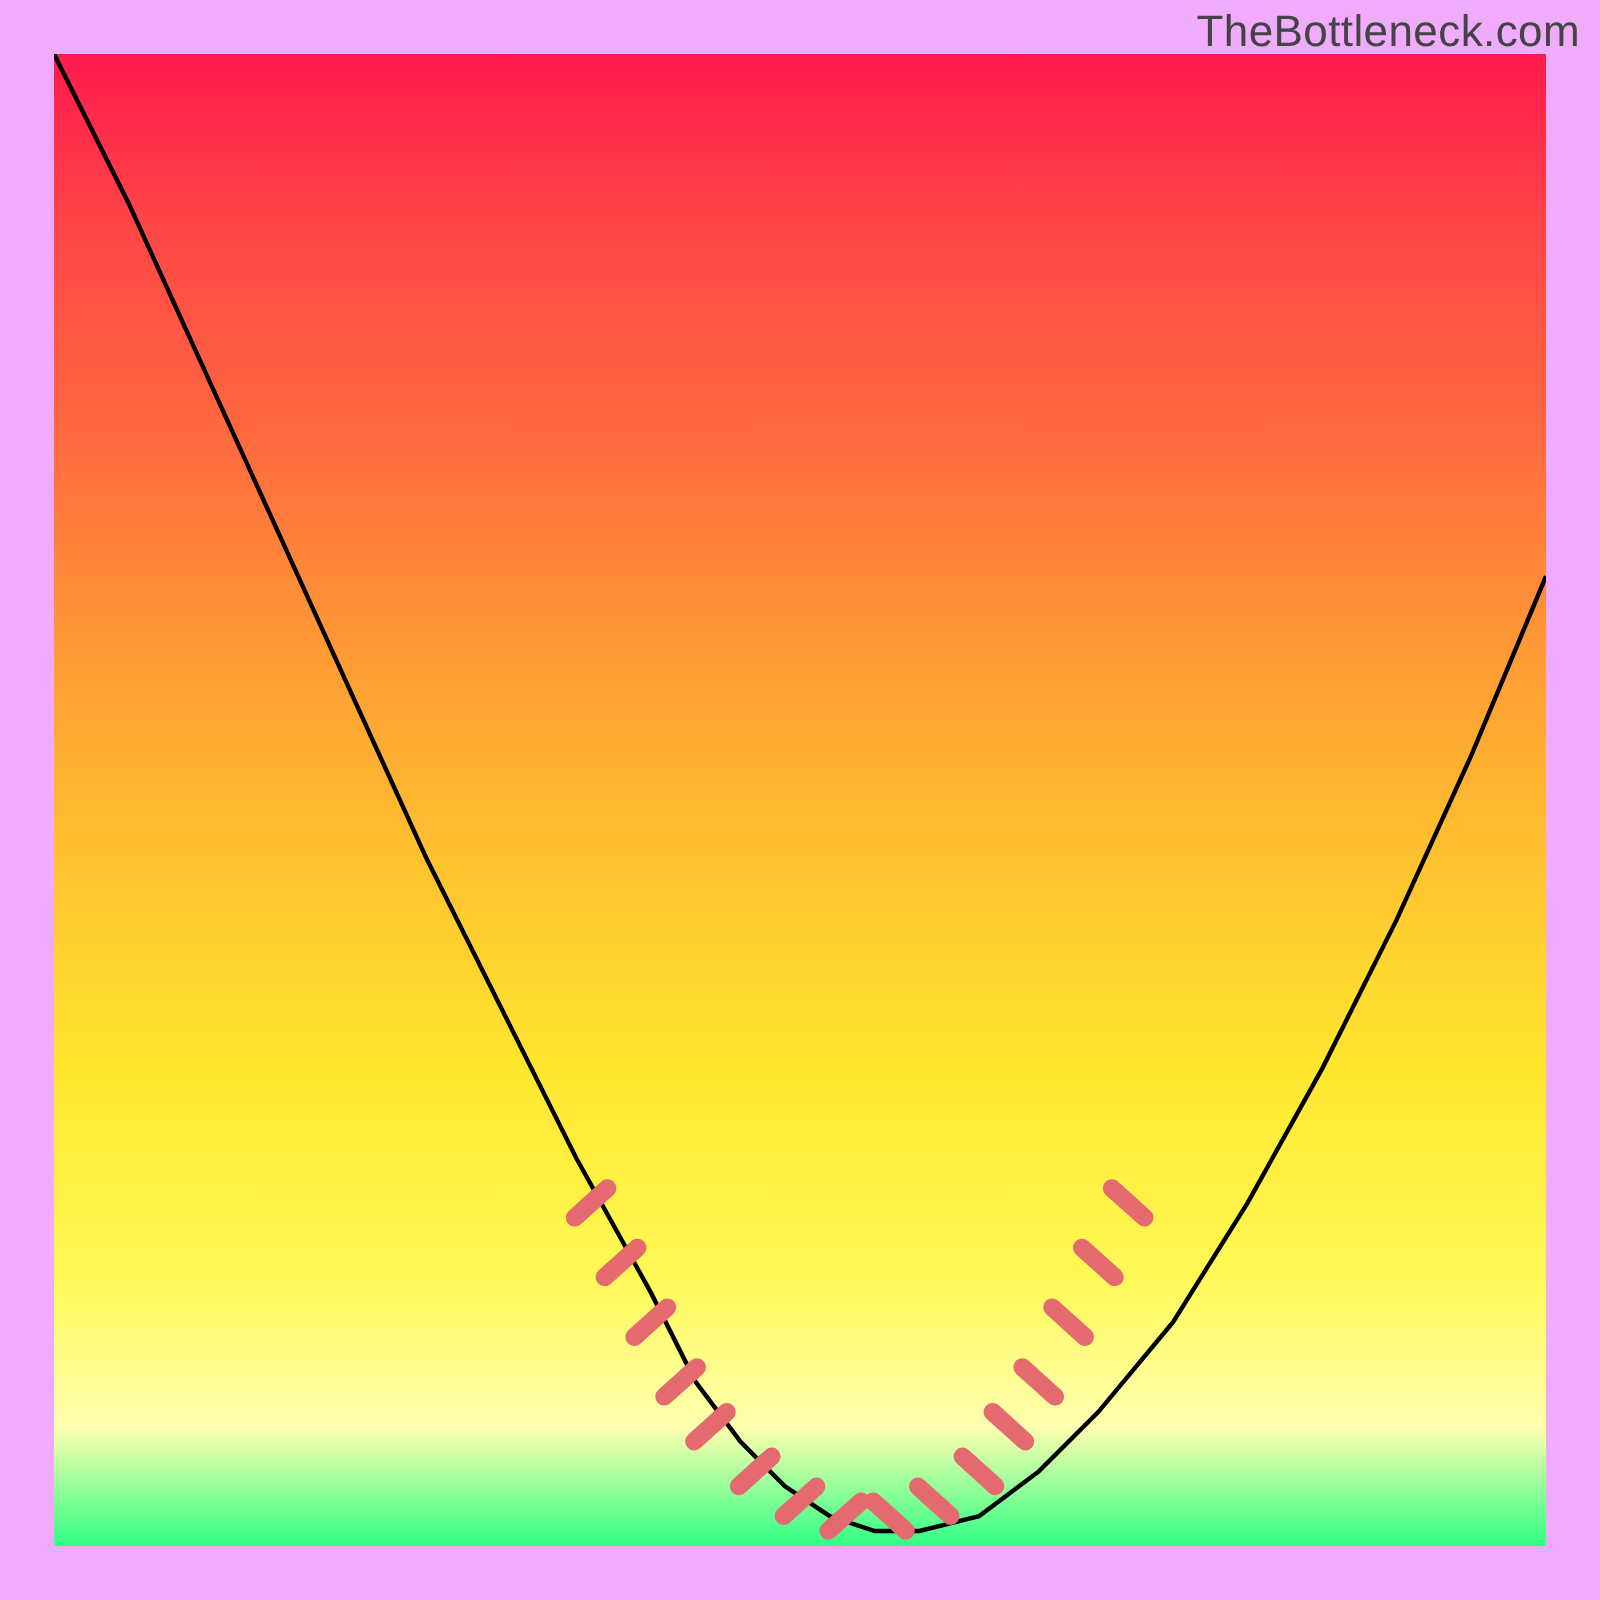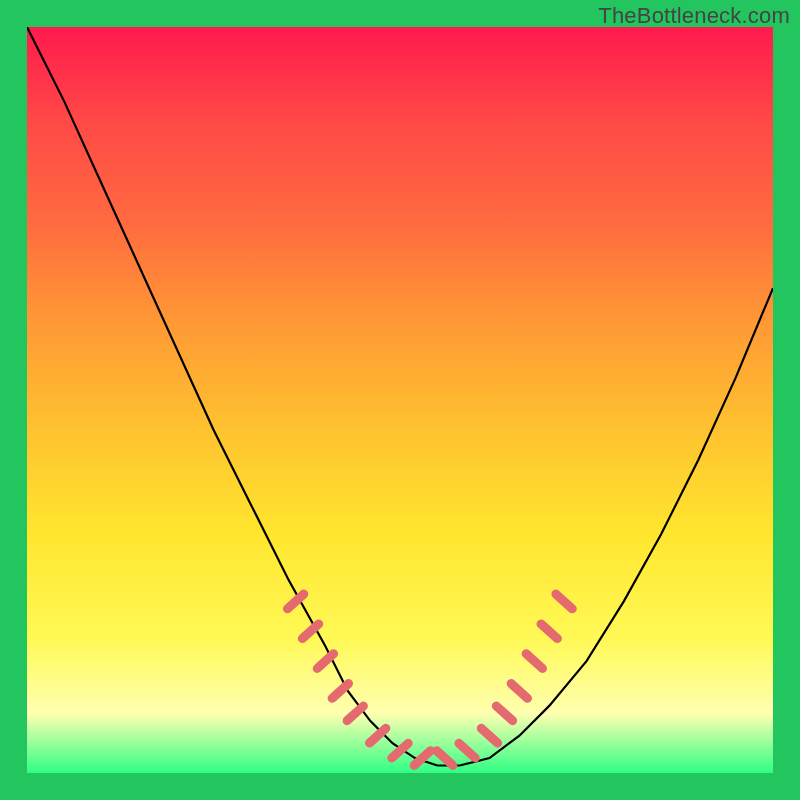--- a/index.html
+++ b/index.html
@@ -8,21 +8,21 @@
     width: 800px;
     height: 800px;
     overflow: hidden;
     background: #000;
     font-family: Arial, Helvetica, sans-serif;
   }
   .frame {
     position: absolute;
     left: 0; top: 0;
     width: 800px; height: 800px;
-    background: #22c55e;
+    background: #f0abfc;
   }
   .plot {
     position: absolute;
     left: 27px;
     top: 27px;
     width: 746px;
     height: 746px;
     background: linear-gradient(to bottom,
       #ff1a4d 0%,
       #ff4747 12%,

